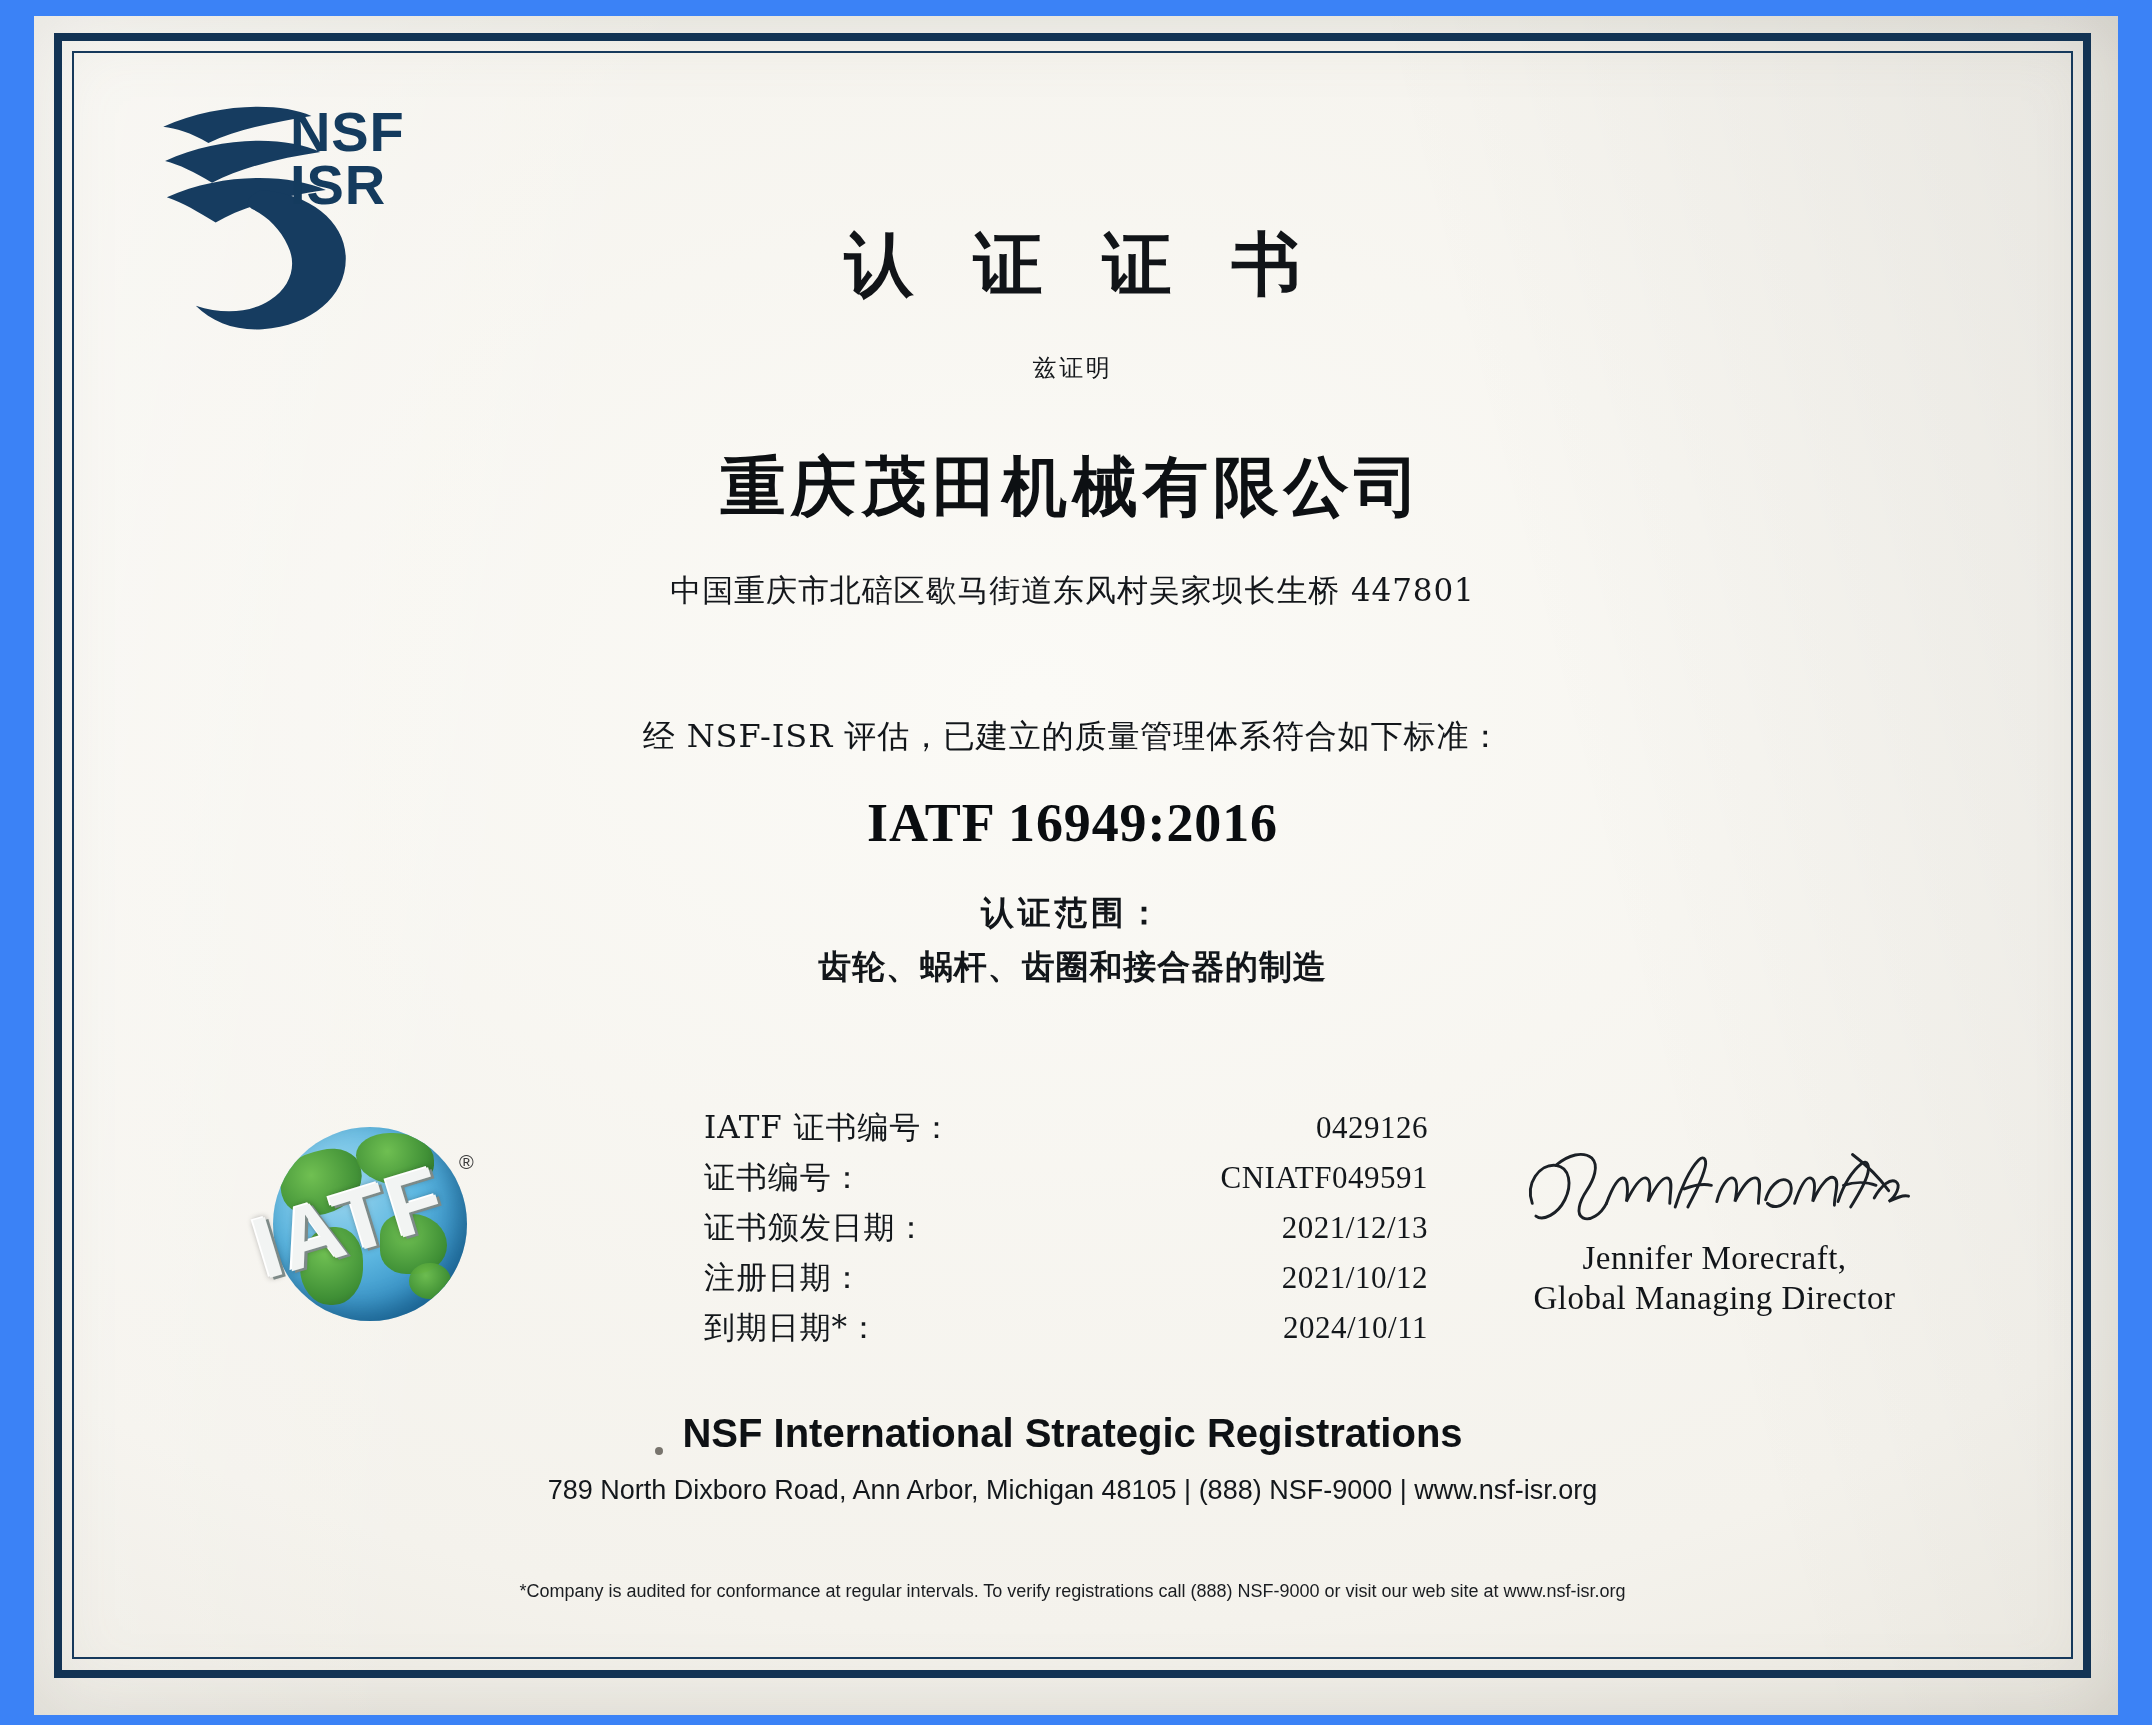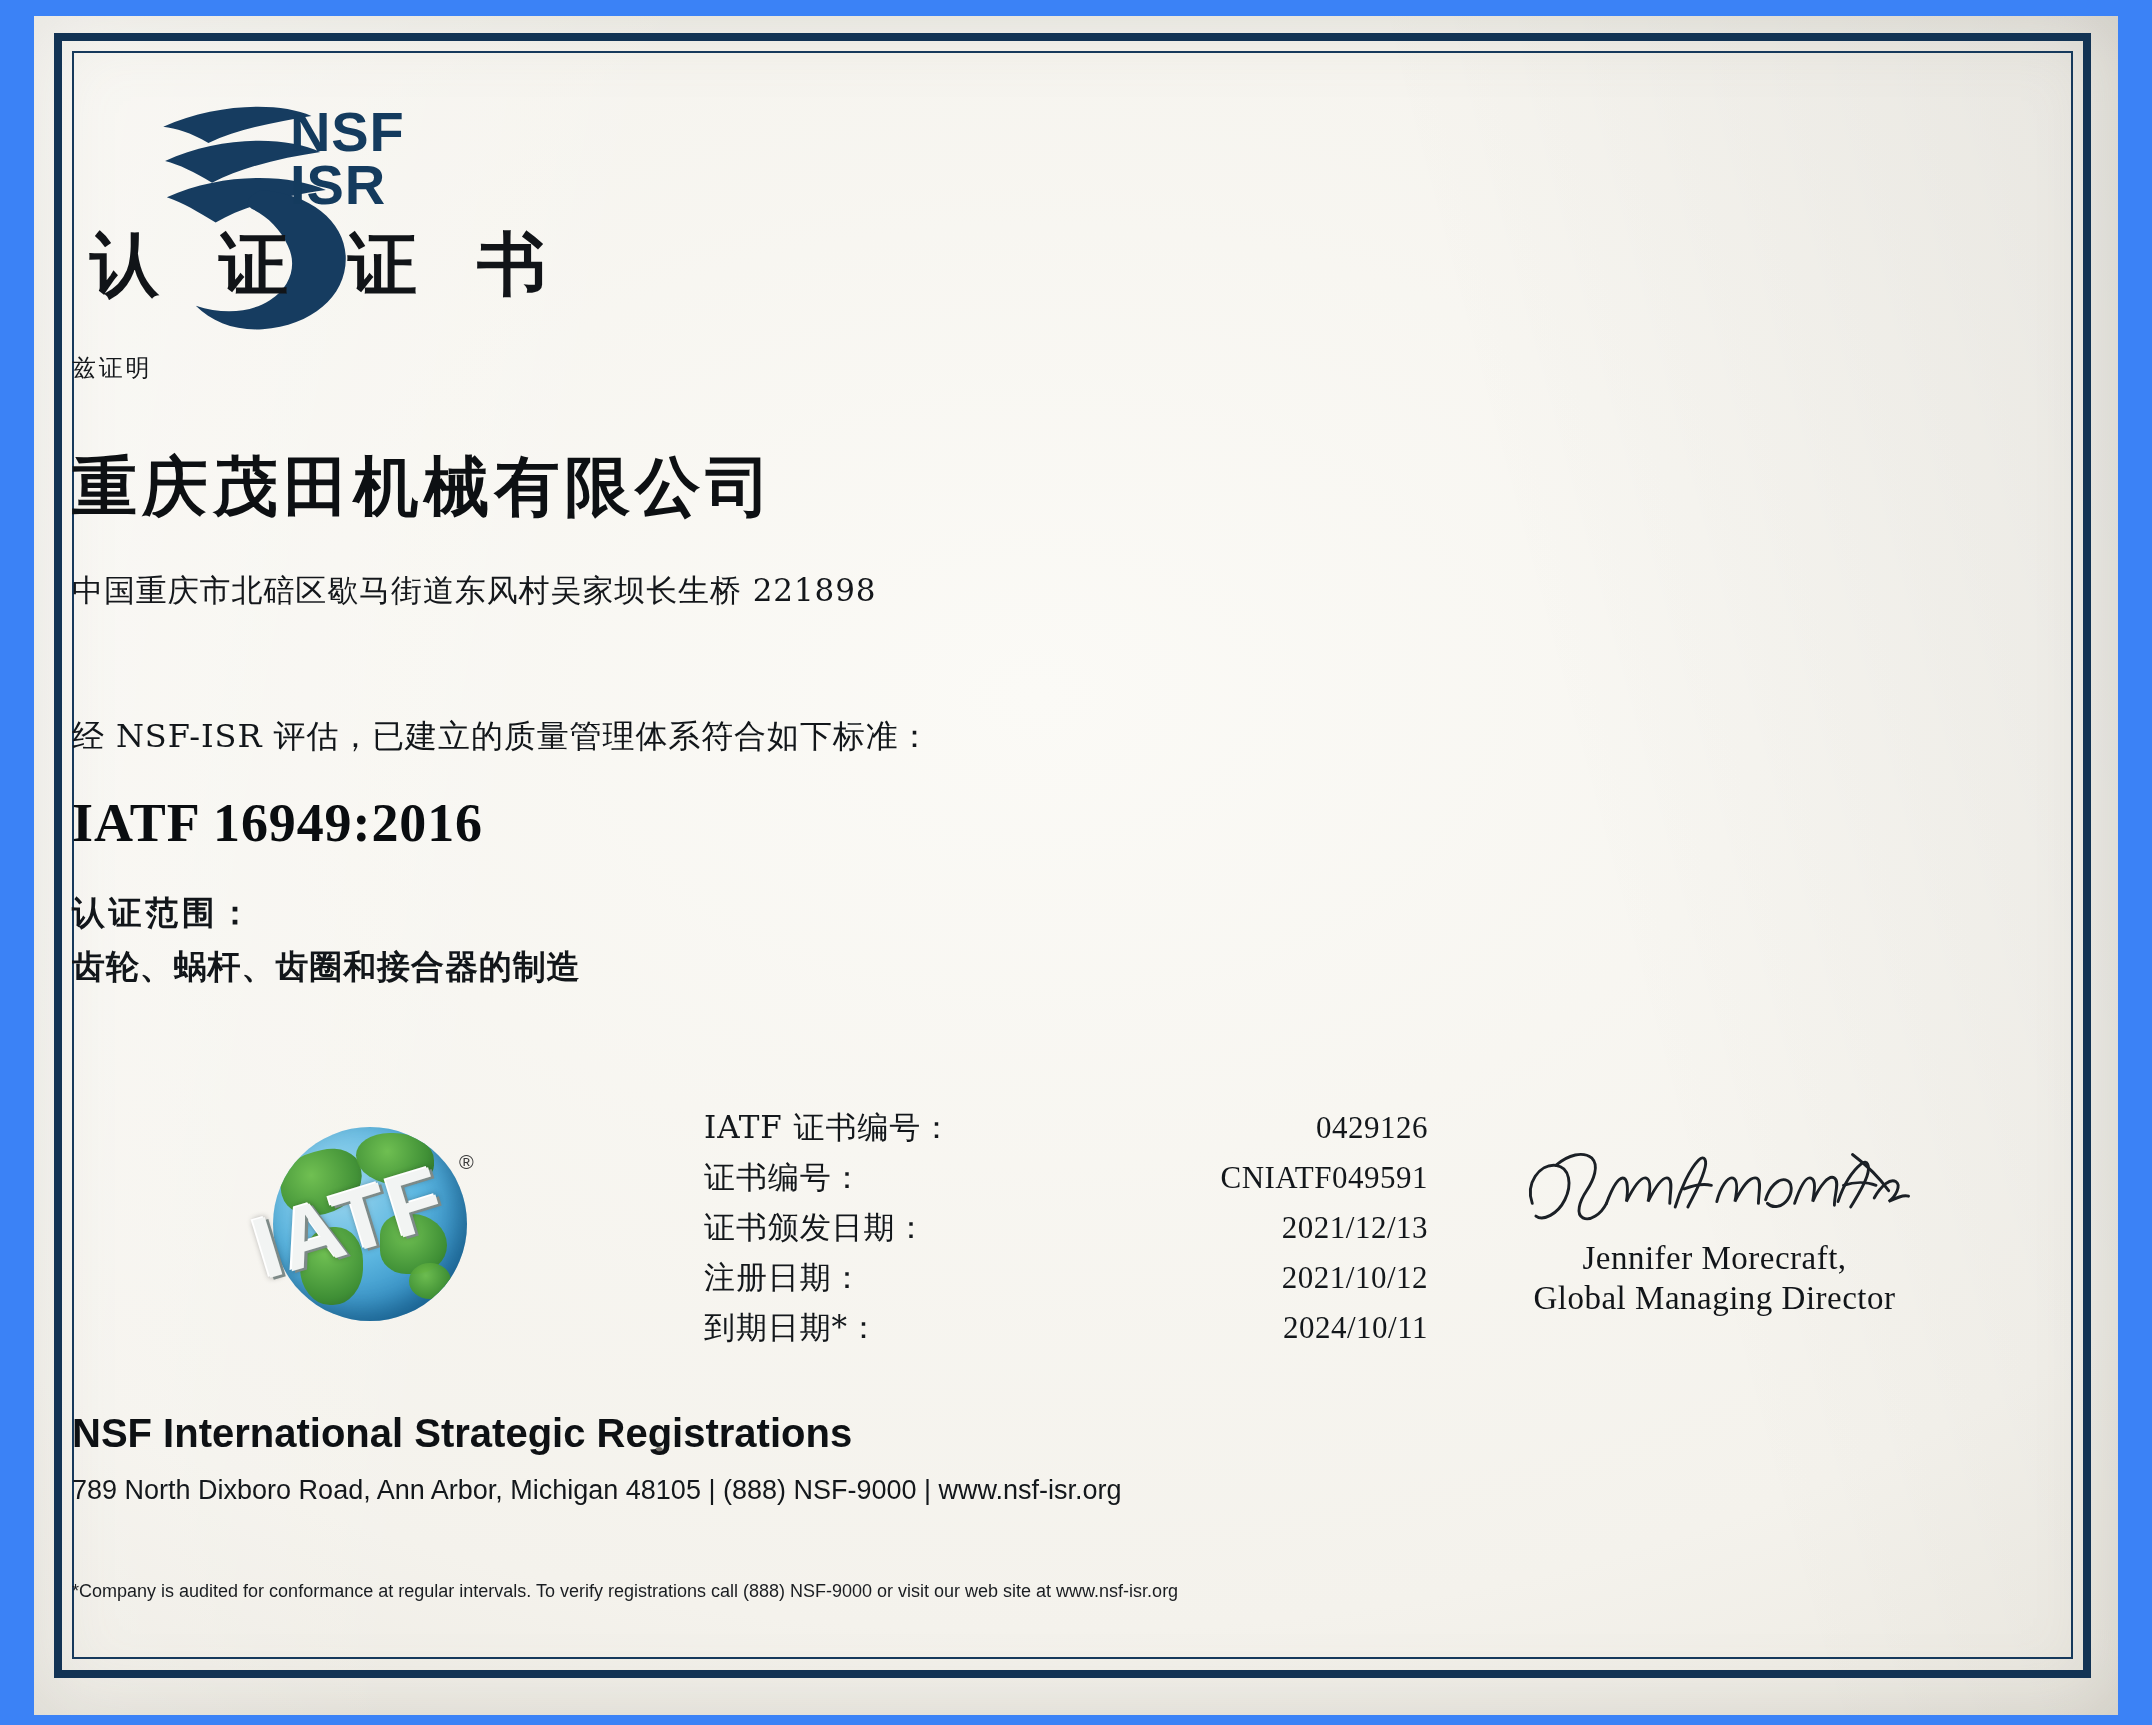--- a/index.html
+++ b/index.html
@@ -74,21 +74,21 @@
     line-height: 0.95;
   }
   #nsf-logo .wordmark .l1 { font-size: 56px; }
   #nsf-logo .wordmark .l2 { font-size: 56px; }
 
   
   .center-block {
     position: absolute;
     left: 72px;
     width: 2001px;
-    text-align: left;
+    text-align: center;
   }
   #title-cn {
     top: 219px;
     font-size: 69px;
     letter-spacing: 18px;
     color: #111418;
     font-family: "DejaVu Serif", serif;
     font-weight: 600;
     text-indent: 18px;
   }
@@ -306,21 +306,21 @@
     </svg>
     <div class="wordmark">
       <div class="l1">NSF</div>
       <div class="l2">ISR</div>
     </div>
   </div>
 
   <div class="center-block" id="title-cn">认 证 证 书</div>
   <div class="center-block" id="hereby">兹证明</div>
   <div class="center-block" id="company">重庆茂田机械有限公司</div>
-  <div class="center-block" id="address">中国重庆市北碚区歇马街道东风村吴家坝长生桥 221898</div>
+  <div class="center-block" id="address">中国重庆市北碚区歇马街道东风村吴家坝长生桥 447801</div>
   <div class="center-block" id="assessed">经 NSF-ISR 评估，已建立的质量管理体系符合如下标准：</div>
   <div class="center-block" id="standard">IATF 16949:2016</div>
   <div class="center-block" id="scope-label">认证范围：</div>
   <div class="center-block" id="scope-text">齿轮、蜗杆、齿圈和接合器的制造</div>
 
   <div id="iatf-logo">
     <div id="iatf-globe">
       <div class="landmass" id="lm1"></div>
       <div class="landmass" id="lm2"></div>
       <div class="landmass" id="lm3"></div>

